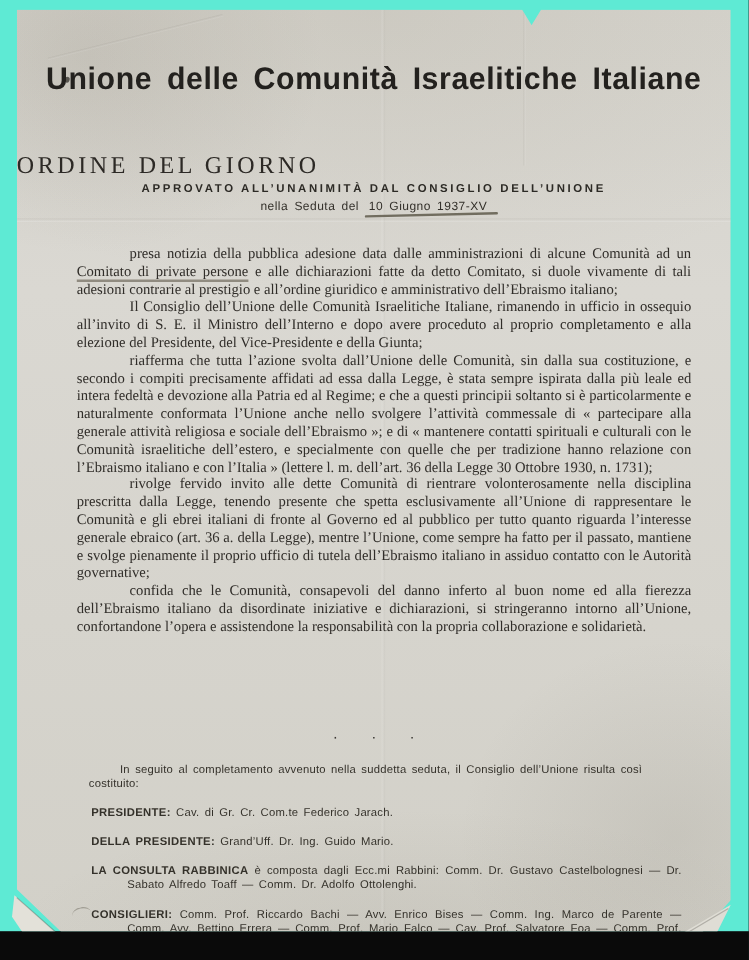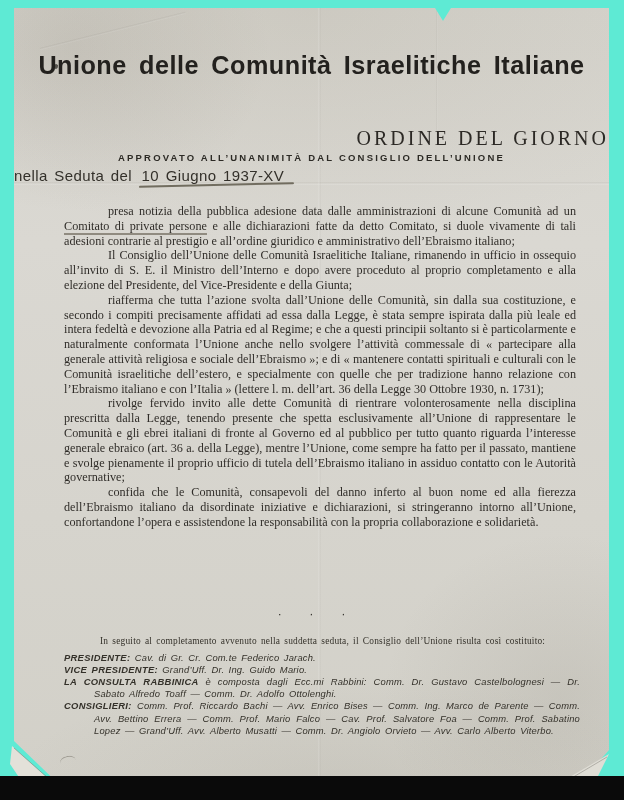--- a/index.html
+++ b/index.html
@@ -56,36 +56,36 @@
   }
   .org-city {
     position: absolute; top: 80px; left: 0; width: 100%;
     text-align: center;
     font-weight: 700; font-size: 15px;
     letter-spacing: 9px; text-indent: 9px;
     color: #26241f;
   }
   .agenda-title {
     position: absolute; top: 119px; left: 0; width: 100%;
-    text-align: right;
+    text-align: left;
     font-family: "Liberation Serif", serif;
     font-size: 20px; letter-spacing: 3px;
     color: #2c2925;
   }
   .agenda-subtitle {
     position: absolute; top: 144px; left: 0; width: 100%;
     text-align: center;
     font-weight: 700; font-size: 9.5px;
     letter-spacing: 2.2px;
     color: #2c2a25;
   }
   .session-line {
     position: absolute; top: 159px; left: 0; width: 100%;
-    text-align: left;
-    font-size: 15px; letter-spacing: 0.4px; word-spacing: 2px;
+    text-align: center;
+    font-size: 10px; letter-spacing: 0.4px; word-spacing: 2px;
     color: #33302a;
   }
   .session-date { position: relative; display: inline-block; margin-left: 3px; }
   .session-date::after {
     content: ""; position: absolute; left: -3px; right: -9px; bottom: -2px;
     height: 2px; background: rgba(88,82,68,0.8);
     transform: rotate(-1.4deg); border-radius: 2px;
   }
   
   .body-text {
@@ -104,22 +104,22 @@
     font-size: 13px; word-spacing: 24px;
     color: #3a3733;
   }
   
   .roster {
     position: absolute; top: 627px; left: 60px; width: 506px;
     font-size: 9.4px; line-height: 12.1px;
     letter-spacing: 0.2px; word-spacing: 1.6px;
     color: #34312a;
   }
-  .roster .intro { margin: 0 0 5px; text-indent: 26px; font-family: Liberation Serif, serif; }
-  .roster .entry { margin: 0; padding-left: 20px; text-indent: -30px; text-align: justify; font-style: italic; }
+  .roster .intro { margin: 0 0 5px; text-indent: 26px; }
+  .roster .entry { margin: 12px; padding-left: 20px; text-indent: -30px; text-align: justify; }
   .roster .entry b { font-weight: 700; letter-spacing: 0.3px; }
   
   .flaps { position: absolute; left: 0; top: 0; pointer-events: none; }
 </style>
 </head>
 <body>
 
 <div class="photo">
 
   <div class="paper">
@@ -146,21 +146,21 @@
       <p>riafferma che tutta l’azione svolta dall’Unione delle Comunità, sin dalla sua costituzione, e secondo i compiti precisamente affidati ad essa dalla Legge, è stata sempre ispirata dalla più leale ed intera fedeltà e devozione alla Patria ed al Regime; e che a questi principii soltanto si è particolarmente e naturalmente conformata l’Unione anche nello svolgere l’attività commessale di « partecipare alla generale attività religiosa e sociale dell’Ebraismo »; e di « mantenere contatti spirituali e culturali con le Comunità israelitiche dell’estero, e specialmente con quelle che per tradizione hanno relazione con l’Ebraismo italiano e con l’Italia » (lettere l. m. dell’art. 36 della Legge 30 Ottobre 1930, n. 1731);</p>
       <p>rivolge fervido invito alle dette Comunità di rientrare volonterosamente nella disciplina prescritta dalla Legge, tenendo presente che spetta esclusivamente all’Unione di rappresentare le Comunità e gli ebrei italiani di fronte al Governo ed al pubblico per tutto quanto riguarda l’interesse generale ebraico (art. 36 a. della Legge), mentre l’Unione, come sempre ha fatto per il passato, mantiene e svolge pienamente il proprio ufficio di tutela dell’Ebraismo italiano in assiduo contatto con le Autorità governative;</p>
       <p>confida che le Comunità, consapevoli del danno inferto al buon nome ed alla fierezza dell’Ebraismo italiano da disordinate iniziative e dichiarazioni, si stringeranno intorno all’Unione, confortandone l’opera e assistendone la responsabilità con la propria collaborazione e solidarietà.</p>
     </div>
 
     <div class="dots">· · ·</div>
 
     <div class="roster">
       <p class="intro">In seguito al completamento avvenuto nella suddetta seduta, il Consiglio dell’Unione risulta così costituito:</p>
       <p class="entry"><b>PRESIDENTE:</b> <span>Cav. di Gr. Cr. Com.te Federico Jarach.</span></p>
-      <p class="entry"><b>VICE PRESIDENTE:</b> <span>Grand’Uff. Dr. Ing. Guido Mario.</span></p>
+      <p class="entry"><b>DELLA PRESIDENTE:</b> <span>Grand’Uff. Dr. Ing. Guido Mario.</span></p>
       <p class="entry"><b>LA CONSULTA RABBINICA</b> <span>è composta dagli Ecc.mi Rabbini: Comm. Dr. Gustavo Castelbolognesi — Dr. Sabato Alfredo Toaff — Comm. Dr. Adolfo Ottolenghi.</span></p>
       <p class="entry"><b>CONSIGLIERI:</b> <span>Comm. Prof. Riccardo Bachi — Avv. Enrico Bises — Comm. Ing. Marco de Parente — Comm. Avv. Bettino Errera — Comm. Prof. Mario Falco — Cav. Prof. Salvatore Foa — Comm. Prof. Sabatino Lopez — Grand’Uff. Avv. Alberto Musatti — Comm. Dr. Angiolo Orvieto — Avv. Carlo Alberto Viterbo.</span></p>
     </div>
 
   </div>
 
   <svg class="flaps" width="624" height="800" viewBox="0 0 624 800">
 
     <polygon points="12,746 60,789 31,795 10,764" fill="#e3e1d9"></polygon>
     <line x1="14" y1="748" x2="58" y2="787" stroke="rgba(70,66,58,0.35)" stroke-width="1"></line>

